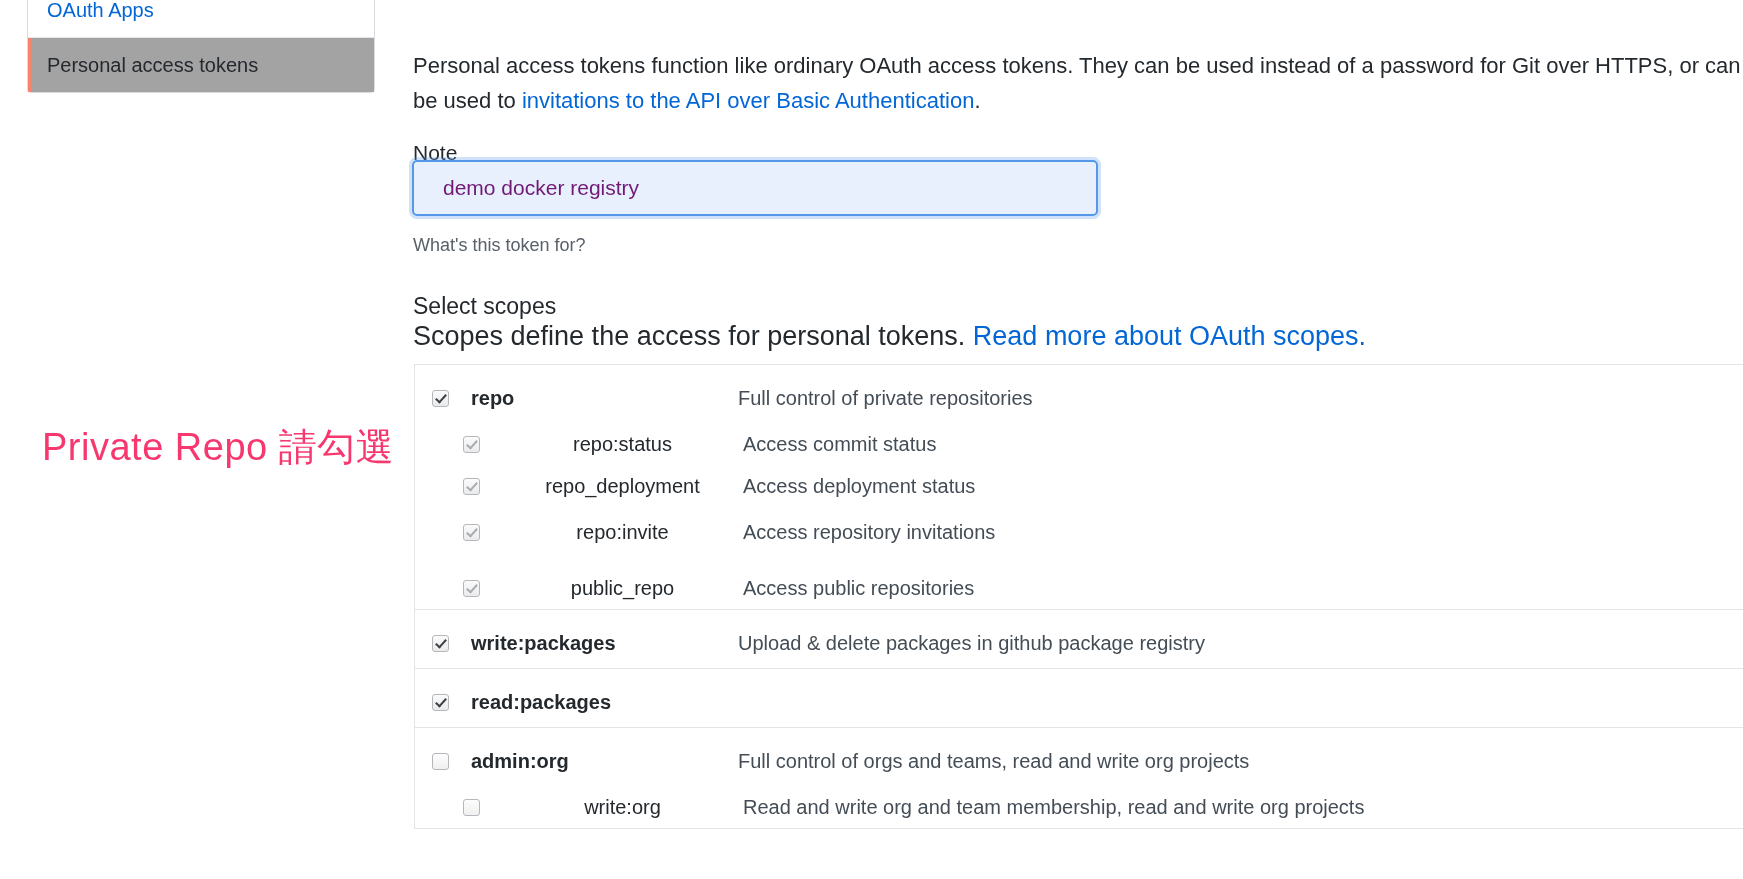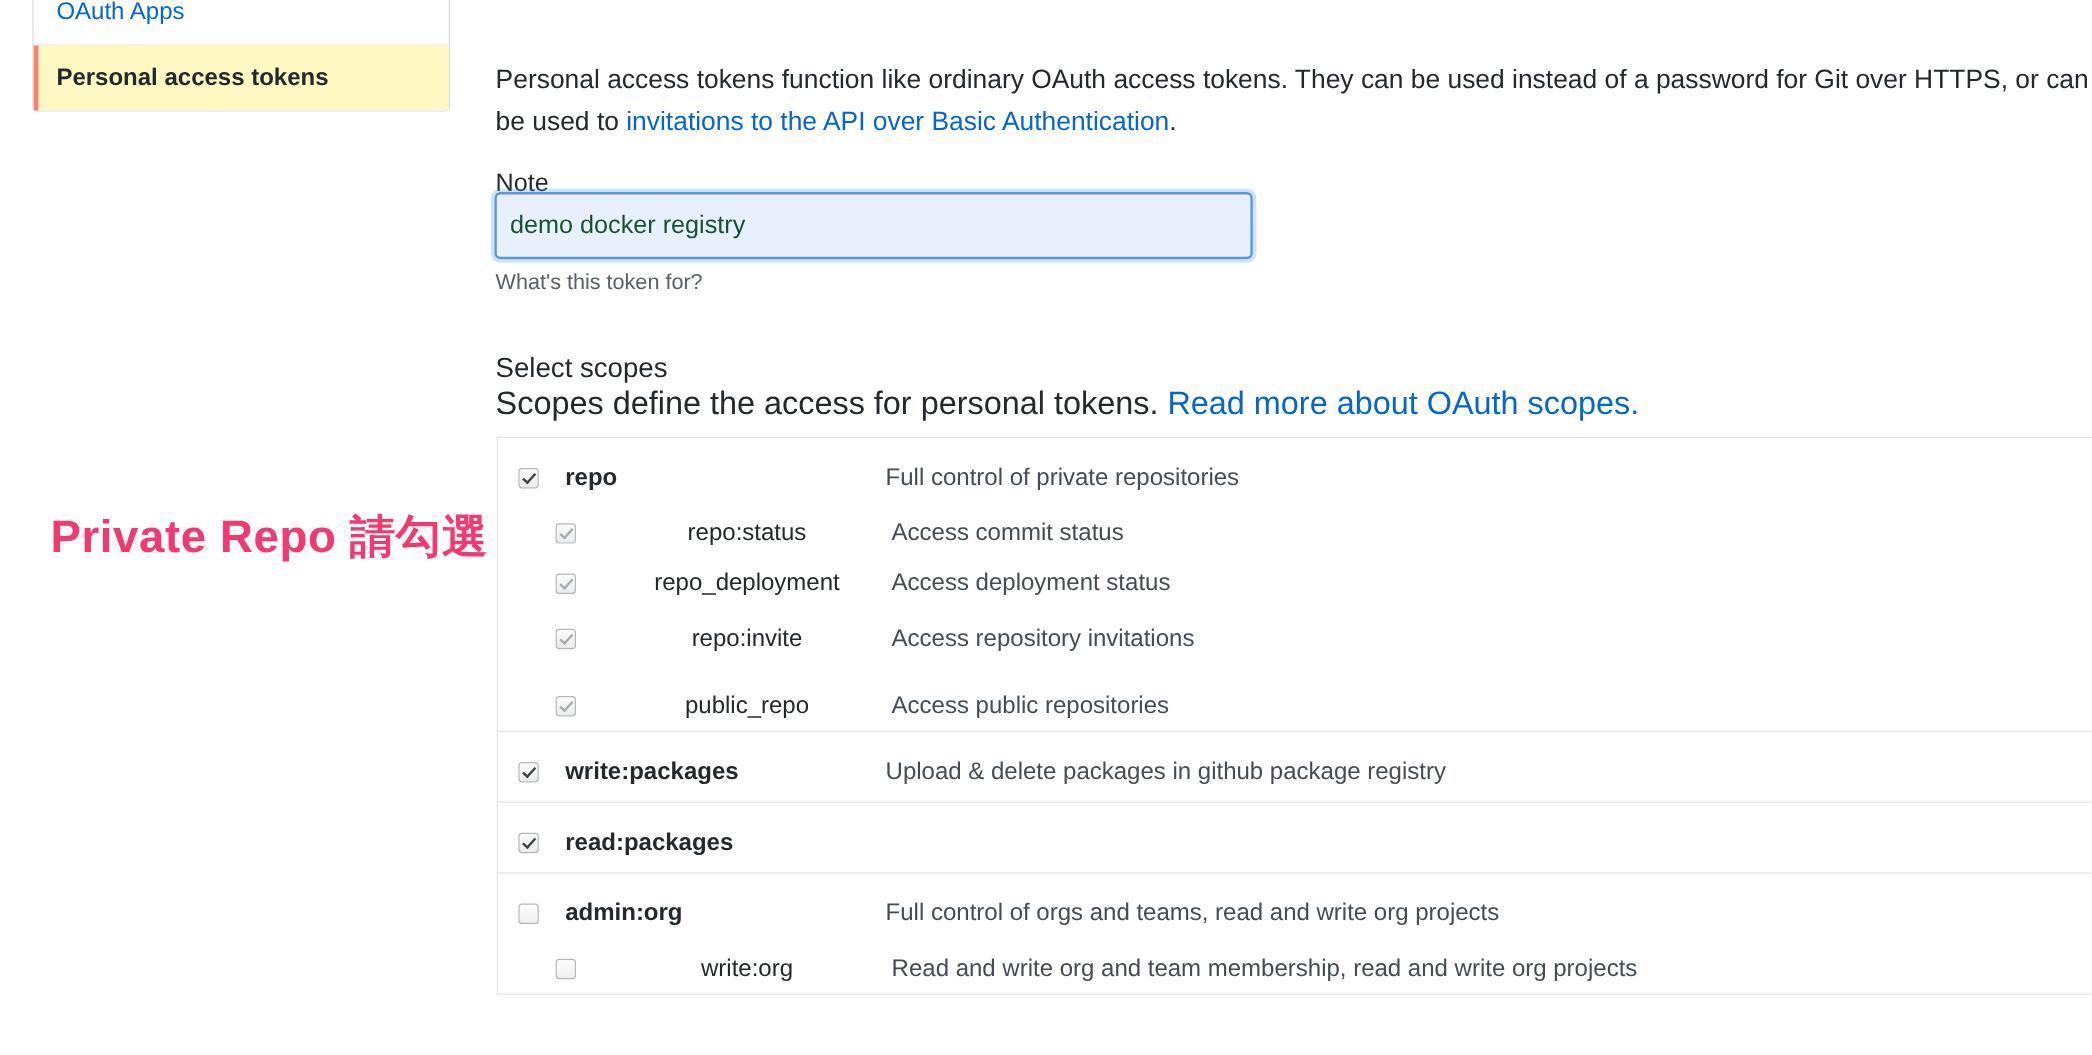--- a/index.html
+++ b/index.html
@@ -31,23 +31,23 @@
     position: relative;
     padding: 14px 0 14px 19px;
     font-size: 20px;
     line-height: 26px;
     border-bottom: 1px solid #e3e6ea;
     box-sizing: border-box;
   }
   .side-item:last-child { border-bottom: none; }
   .side-item.link { color: #0366d6; }
   .side-item.active {
-    font-weight: 700;
-    color: #24292e;
-    background: #fef9c3;
+    font-weight: 400;
+    color: #24292e;
+    background: #a3a3a3;
   }
   .side-item.active::before {
     content: "";
     position: absolute;
     left: 0; top: 0; bottom: 0;
     width: 4px;
     background: #f9826c;
   }
   .side-item.pad-top { padding-top: 40px; }
 
@@ -78,36 +78,36 @@
     font-weight: 400;
     color: #24292e;
     margin-top: 16px;
   }
   #note-label { top: 125px; }
 
   #note-input {
     position: absolute;
     left: -1px;
     top: 160px;
-    width: 632px;
+    width: 686px;
     height: 56px;
     box-sizing: border-box;
     background: #e8effd;
     border: 2px solid #5698e8;
     border-radius: 5px;
     outline: 3px solid rgba(86,152,232,0.28);
     font-family: "Liberation Sans", sans-serif;
     font-size: 21px;
-    color: #14532d;
-    padding: 0 11px;
+    color: #701a75;
+    padding: 0 29px;
   }
   #note-hint {
     position: absolute;
     left: 0;
-    top: 225px;
+    top: 235px;
     font-size: 18px;
     color: #586069;
   }
 
   #scopes-label { top: 277px; font-size: 23px; }
   #scopes-desc {
     position: absolute;
     left: 0;
     top: 321px;
     font-size: 27px;
@@ -181,21 +181,21 @@
     color: #444d56;
     white-space: nowrap;
   }
 
   
   #annotation {
     position: absolute;
     left: 42px;
     top: 422px;
     font-size: 38px;
-    font-weight: 700;
+    font-weight: 400;
     color: #f6386f;
     letter-spacing: 0.5px;
     white-space: nowrap;
     text-shadow:
       -2px -2px 0 #fff,  2px -2px 0 #fff,
       -2px  2px 0 #fff,  2px  2px 0 #fff,
       -3px  0   0 #fff,  3px  0   0 #fff,
        0   -3px 0 #fff,  0    3px 0 #fff;
   }
 </style>

